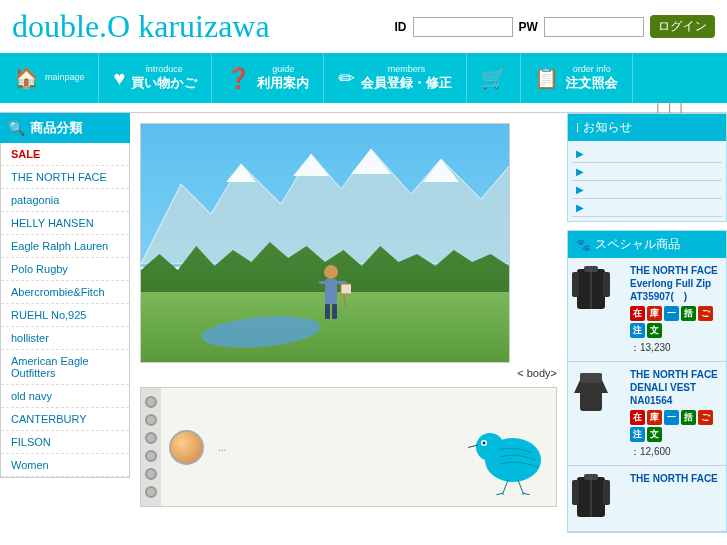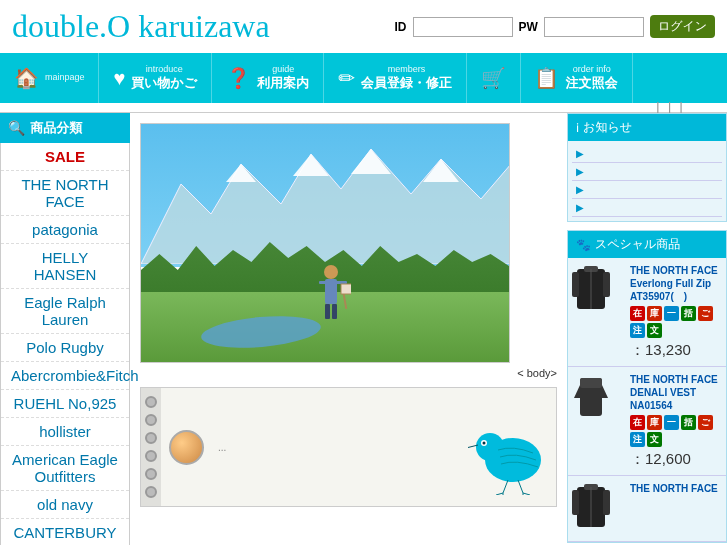--- a/index.html
+++ b/index.html
@@ -26,21 +26,21 @@
     #sep span { margin: 0 4px; color: #999; font-size: 14px; }
 
     
     #main { display: flex; gap: 0; }
 
     
     #sidebar { width: 130px; min-width: 130px; }
     .sidebar-title { background: #00b8d9; color: white; padding: 6px 8px; font-size: 13px; font-weight: bold; display: flex; align-items: center; gap: 5px; }
     .sidebar-title .s-icon { font-size: 14px; }
     .sidebar-list { border: 1px solid #ccc; border-top: none; }
-    .sidebar-item { padding: 5px 10px; font-size: 15px; color: #0077aa; border-bottom: 1px dashed #ddd; cursor: pointer; text-align: center; }
+    .sidebar-item { padding: 5px 10px; font-size: 11px; color: #0077aa; border-bottom: 1px dashed #ddd; cursor: pointer; }
     .sidebar-item.sale { color: #cc0000; font-weight: bold; }
 
     
     #content { flex: 1; padding: 10px; }
     .caption { text-align: right; color: #333; font-size: 11px; margin-top: 4px; }
 
     .notebook-area { background: #f5f5f0; border: 1px solid #ccc; margin-top: 8px; height: 120px; position: relative; display: flex; }
     .notebook-rings { display: flex; flex-direction: column; justify-content: space-around; padding: 5px 4px; background: #e0e0dc; width: 20px; }
     .ring { width: 12px; height: 12px; border-radius: 50%; background: #bbb; border: 2px solid #999; }
     .notebook-content { flex: 1; padding: 8px; display: flex; align-items: center; gap: 10px; }
@@ -58,21 +58,21 @@
     .special-title { background: #00b8d9; color: white; padding: 5px 8px; font-size: 12px; display: flex; align-items: center; gap: 4px; }
     .product-item { display: flex; align-items: flex-start; padding: 6px 4px; border-bottom: 1px solid #cce; gap: 18px; }
     .product-info { flex: 1; font-size: 10px; color: #333; }
     .product-name { font-weight: bold; font-size: 10px; color: #0055aa; line-height: 1.3; }
     .product-tags { display: flex; flex-wrap: wrap; gap: 2px; margin: 3px 0; }
     .tag { font-size: 9px; padding: 1px 3px; border-radius: 2px; color: white; font-weight: bold; }
     .tag-stock { background: #cc0000; }
     .tag-blue { background: #0088cc; }
     .tag-red { background: #cc2200; }
     .tag-green { background: #007700; }
-    .product-price { color: #333; font-size: 15px; }
+    .product-price { color: #333; font-size: 10px; }
   </style>
 </head>
 <body>
 
 <div id="header">
   <div class="logo">double.O karuizawa</div>
   <div class="login-area">
     <label>ID</label>
     <input type="text" style="border: 1px solid rgb(170, 170, 170); height: 20px; width: 100px;">
     <label>PW</label>

